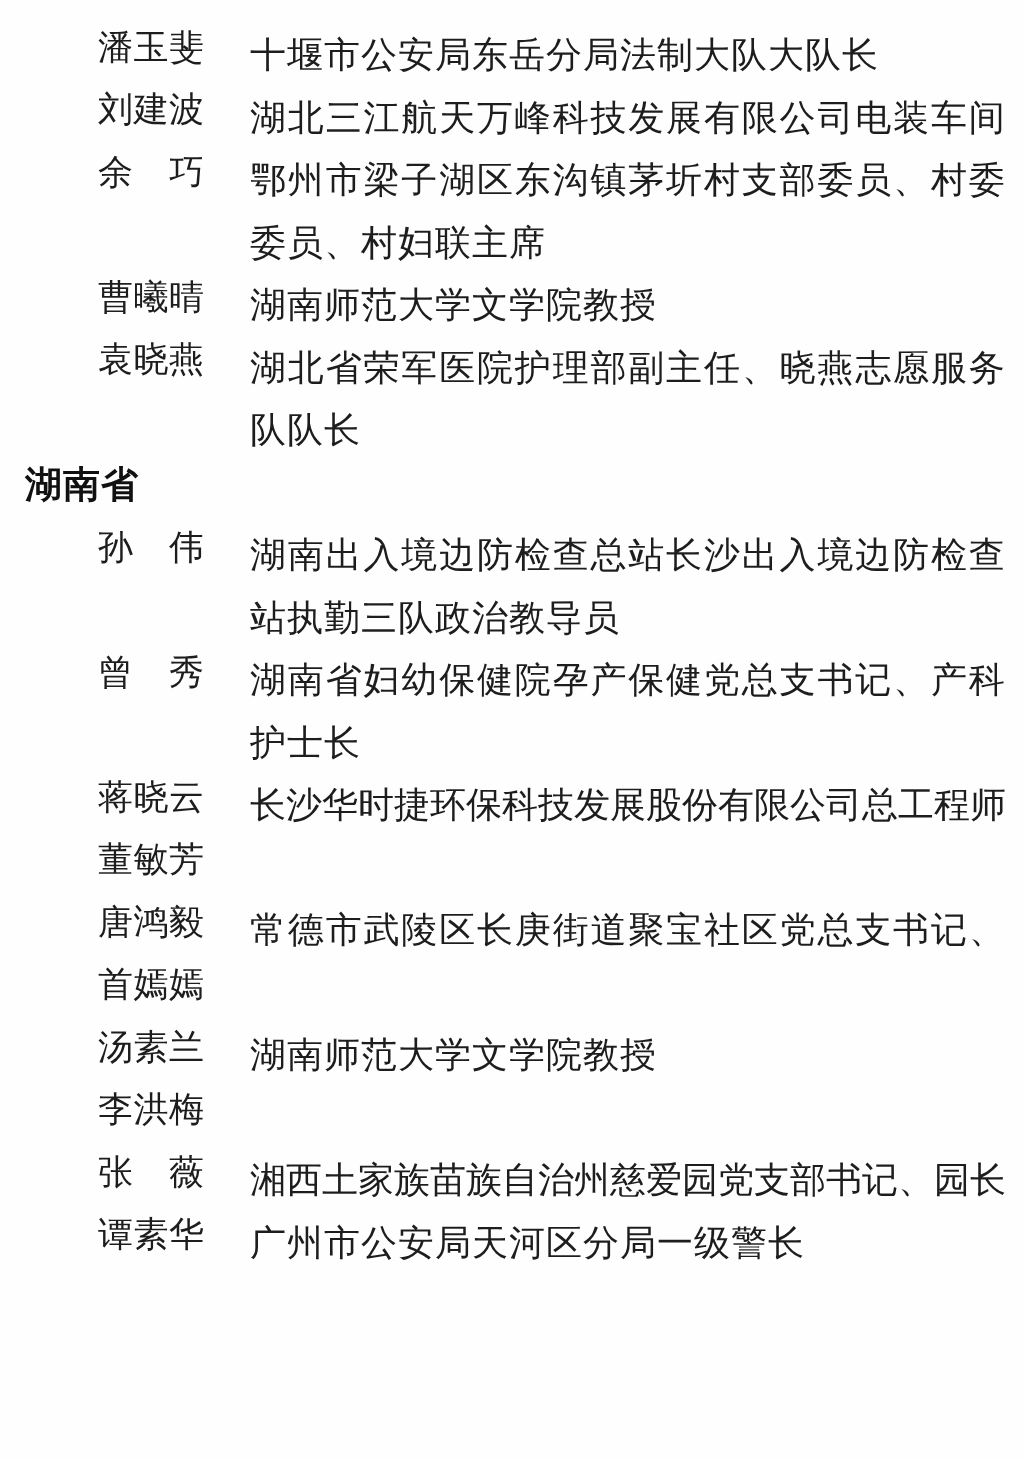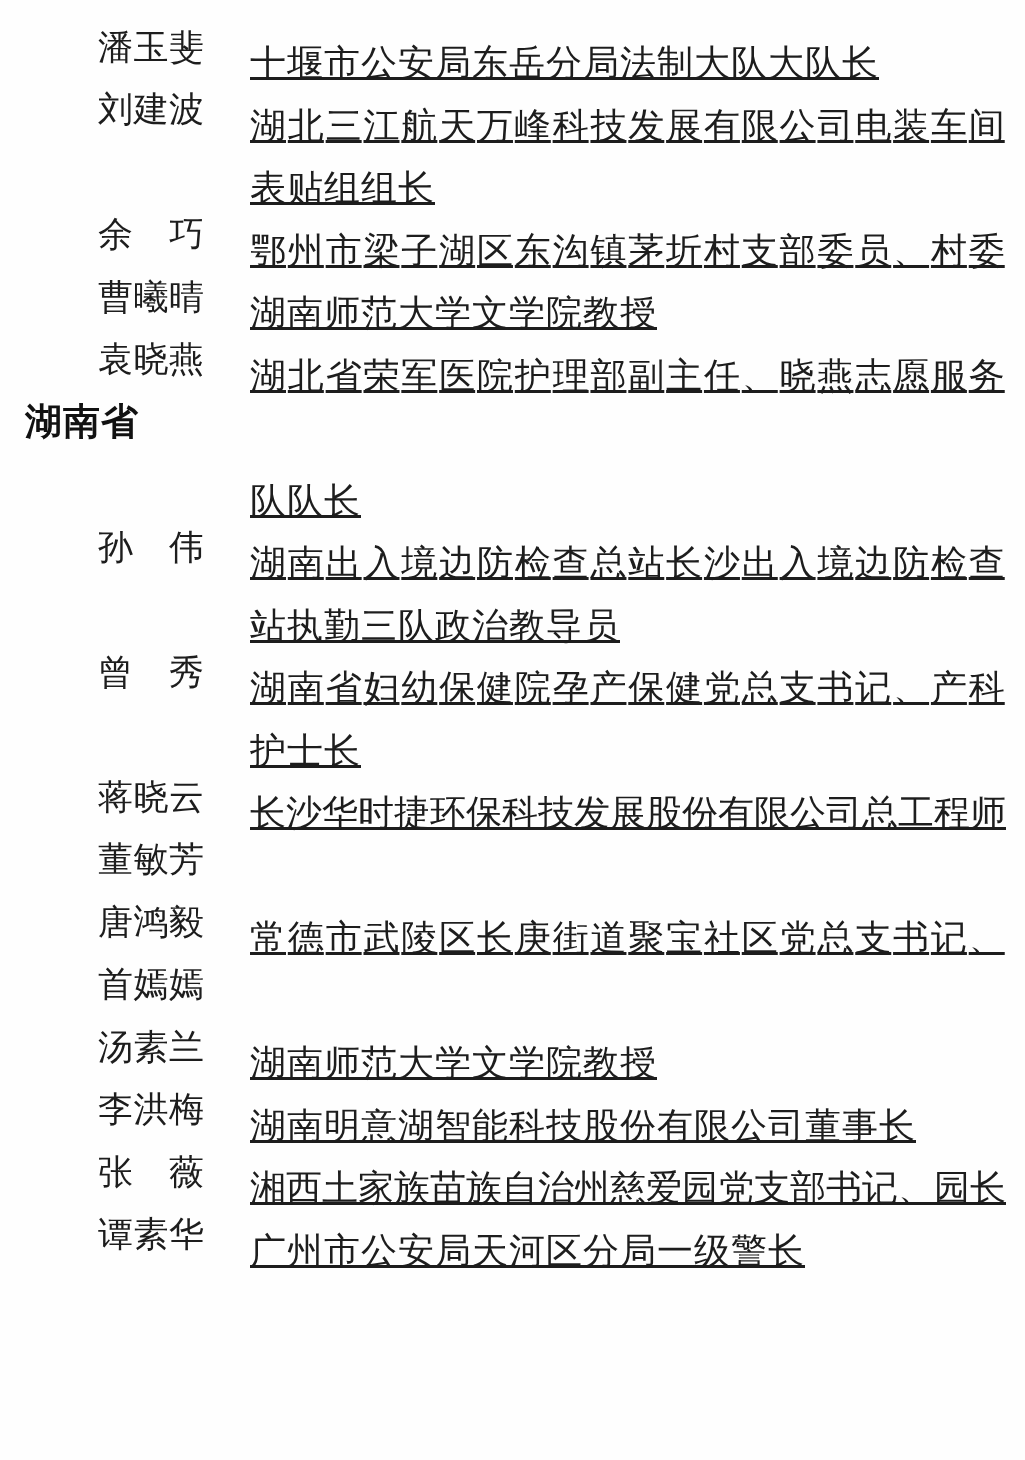--- a/index.html
+++ b/index.html
@@ -44,28 +44,27 @@
     display: flex;
     justify-content: space-between;
     align-items: center;
     font-size: 35px;
     color: #1d1d1d;
   }
   .name span { display: block; }
   .title-line {
     position: absolute;
     left: 250px;
-    top: 16px;
+    top: 8px;
     height: 62.5px;
     line-height: 62.5px;
     font-size: 36px;
     letter-spacing: 1px;
     white-space: nowrap;
     color: #1d1d1d;
-    text-decoration: underline;
   }
   .title-line.fill {
     width: 755px;
     letter-spacing: 0;
     display: flex;
     justify-content: space-between;
     align-items: center;
   }
   .title-line.fill span { display: block; }
 </style>
@@ -104,23 +103,20 @@
         <span>限</span>
         <span>公</span>
         <span>司</span>
         <span>电</span>
         <span>装</span>
         <span>车</span>
         <span>间</span>
       </div>
     </div>
     <div class="row">
-      <div class="title-line">表贴组组长</div>
-    </div>
-    <div class="row">
       <div class="name">
         <span>余</span>
         <span>巧</span>
       </div>
       <div class="title-line fill">
         <span>鄂</span>
         <span>州</span>
         <span>市</span>
         <span>梁</span>
         <span>子</span>
@@ -133,20 +129,23 @@
         <span>圻</span>
         <span>村</span>
         <span>支</span>
         <span>部</span>
         <span>委</span>
         <span>员</span>
         <span>、</span>
         <span>村</span>
         <span>委</span>
       </div>
+    </div>
+    <div class="row">
+      <div class="title-line">委员、村妇联主席</div>
     </div>
     <div class="row">
       <div class="name">
         <span>曹</span>
         <span>曦</span>
         <span>晴</span>
       </div>
       <div class="title-line">湖南师范大学文学院教授</div>
     </div>
     <div class="row">
@@ -171,25 +170,25 @@
         <span>任</span>
         <span>、</span>
         <span>晓</span>
         <span>燕</span>
         <span>志</span>
         <span>愿</span>
         <span>服</span>
         <span>务</span>
       </div>
     </div>
+    <div class="row">
+      <div class="title-line">队队长</div>
+    </div>
     <div class="row hdr">
       <div class="section-header">湖南省</div>
-    </div>
-    <div class="row">
-      <div class="title-line">队队长</div>
     </div>
     <div class="row">
       <div class="name">
         <span>孙</span>
         <span>伟</span>
       </div>
       <div class="title-line fill">
         <span>湖</span>
         <span>南</span>
         <span>出</span>
@@ -326,21 +325,20 @@
         <span>兰</span>
       </div>
       <div class="title-line">湖南师范大学文学院教授</div>
     </div>
     <div class="row">
       <div class="name">
         <span>李</span>
         <span>洪</span>
         <span>梅</span>
       </div>
-      <div class="title-line">湖南明意湖智能科技股份有限公司董事长</div>
     </div>
     <div class="row">
       <div class="name">
         <span>张</span>
         <span>薇</span>
       </div>
       <div class="title-line fill">
         <span>湘</span>
         <span>西</span>
         <span>土</span>

